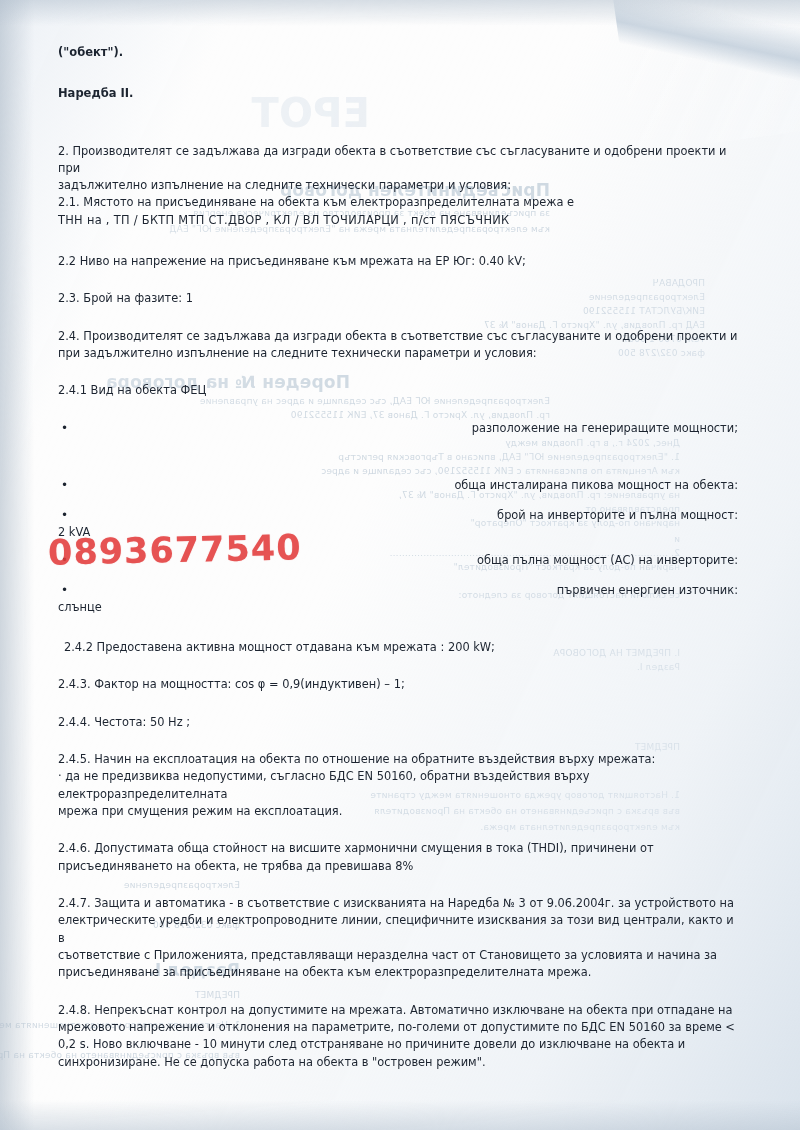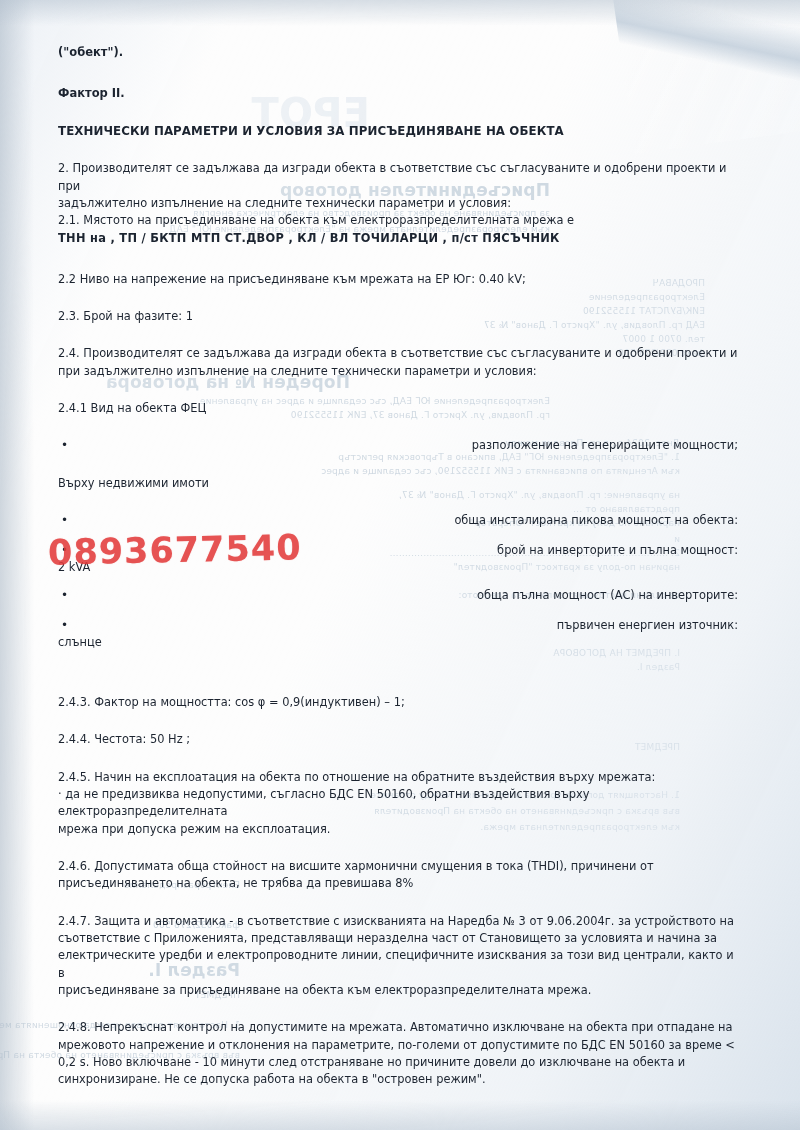--- a/index.html
+++ b/index.html
@@ -138,21 +138,20 @@
   .bullet-text {
     flex: 1 1 auto;
     text-align: right;
   }
   .indent-small {
     padding-left: 6px;
   }
   .handwritten {
     font-size: 11.4px;
     letter-spacing: 0.3px;
-    font-weight: bold;
   }
 
   
   #phone-stamp {
     position: absolute;
     left: 48px;
     top: 530px;
     z-index: 6;
     font-family: "DejaVu Sans", sans-serif;
     font-size: 35px;
@@ -206,24 +205,23 @@
     <div class="bleed-line" style="left:560px; top:990px;">ПРЕДМЕТ</div>
     <div class="bleed-line" style="left:560px; top:1020px;">1. Настоящият договор урежда отношенията между страните</div>
     <div class="bleed-line" style="left:560px; top:1050px;">във връзка с присъединяването на обекта на Производителя</div>
   </div>
 
   <div id="content">
 
     <div class="bold">("обект").</div>
     <div class="sp-24"></div>
 
-    <div class="bold">Фактор II.</div>
-    <div class="sp-20"></div>
-
-    <div class="heading">ТЕХНИЧЕСКИ ПАРАМЕТРИ И УСЛОВИЯ ЗА ПРИСЪЕДИНЯВАНЕ НА ОБЕКТА</div>
+    <div class="bold">Наредба II.</div>
+    <div class="sp-20"></div>
+
     <div class="sp-20"></div>
 
     <div class="para">2. Производителят се задължава да изгради обекта в съответствие със съгласуваните и одобрени проекти и при</div>
     <div class="para">задължително изпълнение на следните технически параметри и условия:</div>
     <div class="para">2.1. Мястото на присъединяване на обекта към електроразпределителната мрежа е</div>
     <div class="para handwritten">ТНН на , ТП / БКТП  МТП СТ.ДВОР , КЛ / ВЛ  ТОЧИЛАРЦИ , п/ст    ПЯСЪЧНИК</div>
     <div class="sp-24"></div>
 
     <div class="para">2.2 Ниво на напрежение на присъединяване към мрежата на ЕР Юг: 0.40   kV;</div>
     <div class="sp-20"></div>
@@ -237,21 +235,20 @@
 
     <div class="para">2.4.1 Вид на обекта ФЕЦ</div>
     <div class="sp-20"></div>
 
     <div class="bullet-row">
       <span class="bullet-dot">•</span>
       <span class="bullet-text">разположение на генериращите мощности;</span>
     </div>
     <div class="sp-20"></div>
 
-    <div class="para">Върху недвижими имоти</div>
     <div class="sp-20"></div>
 
     <div class="bullet-row">
       <span class="bullet-dot">•</span>
       <span class="bullet-text">обща инсталирана пикова мощност на обекта:</span>
     </div>
     <div class="sp-12"></div>
 
     <div class="bullet-row">
       <span class="bullet-dot">•</span>
@@ -266,40 +263,41 @@
     </div>
     <div class="sp-12"></div>
 
     <div class="bullet-row">
       <span class="bullet-dot">•</span>
       <span class="bullet-text">първичен енергиен източник:</span>
     </div>
     <div class="para-tight">слънце</div>
     <div class="sp-24"></div>
 
+    <div class="para indent-small">2.4.2 Предоставена активна мощност отдавана към мрежата : 200   kW;</div>
     <div class="sp-20"></div>
 
     <div class="para">2.4.3. Фактор на мощността: cos φ = 0,9(индуктивен) – 1;</div>
     <div class="sp-20"></div>
 
     <div class="para">2.4.4. Честота: 50 Hz ;</div>
     <div class="sp-20"></div>
 
     <div class="para">2.4.5. Начин на експлоатация на обекта по отношение на обратните въздействия върху мрежата:</div>
     <div class="para">· да не предизвиква недопустими, съгласно БДС EN 50160, обратни въздействия върху електроразпределителната</div>
-    <div class="para">мрежа при допуска режим на експлоатация.</div>
+    <div class="para">мрежа при смущения режим на експлоатация.</div>
     <div class="sp-20"></div>
 
     <div class="para">2.4.6. Допустимата обща стойност на висшите хармонични смущения в тока (THDI), причинени от</div>
     <div class="para">присъединяването на обекта, не трябва да превишава 8%</div>
     <div class="sp-20"></div>
 
     <div class="para">2.4.7. Защита и автоматика - в съответствие с изискванията на Наредба № 3 от 9.06.2004г. за устройството на</div>
+    <div class="para">електрическите уредби и електропроводните линии, специфичните изисквания за този вид централи, както и в</div>
     <div class="para">съответствие с Приложенията, представляващи неразделна част от Становището за условията и начина за</div>
-    <div class="para">електрическите уредби и електропроводните линии, специфичните изисквания за този вид централи, както и в</div>
     <div class="para">присъединяване за присъединяване на обекта към електроразпределителната мрежа.</div>
     <div class="sp-20"></div>
 
     <div class="para">2.4.8. Непрекъснат контрол на допустимите на мрежата. Автоматично изключване на обекта при отпадане на</div>
     <div class="para">мрежовото напрежение и отклонения на параметрите, по-големи от допустимите по БДС EN 50160 за време &lt;</div>
     <div class="para">0,2 s. Ново включване - 10 минути след отстраняване но причините довели до изключване на обекта и</div>
     <div class="para">синхронизиране. Не се допуска работа на обекта в "островен режим".</div>
 
   </div>
 

